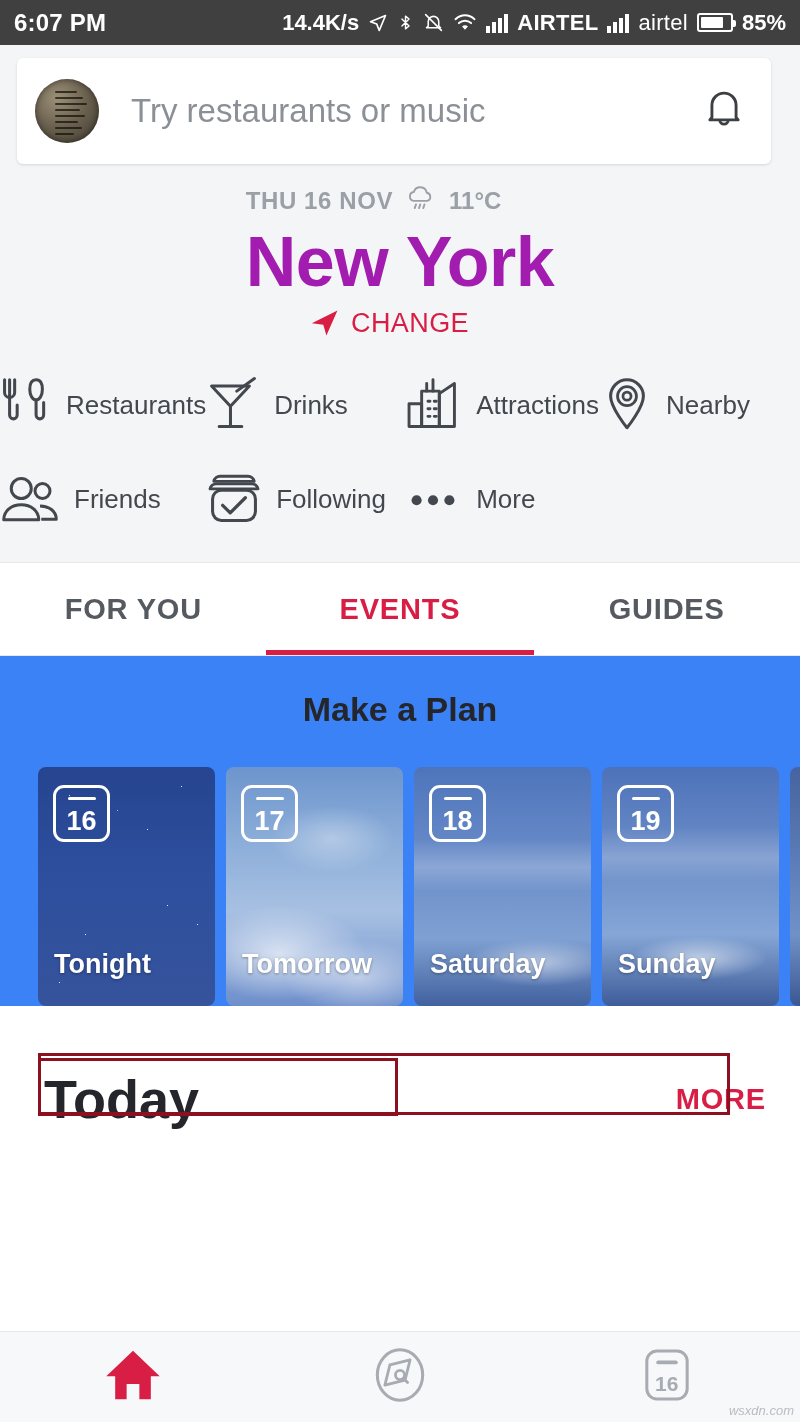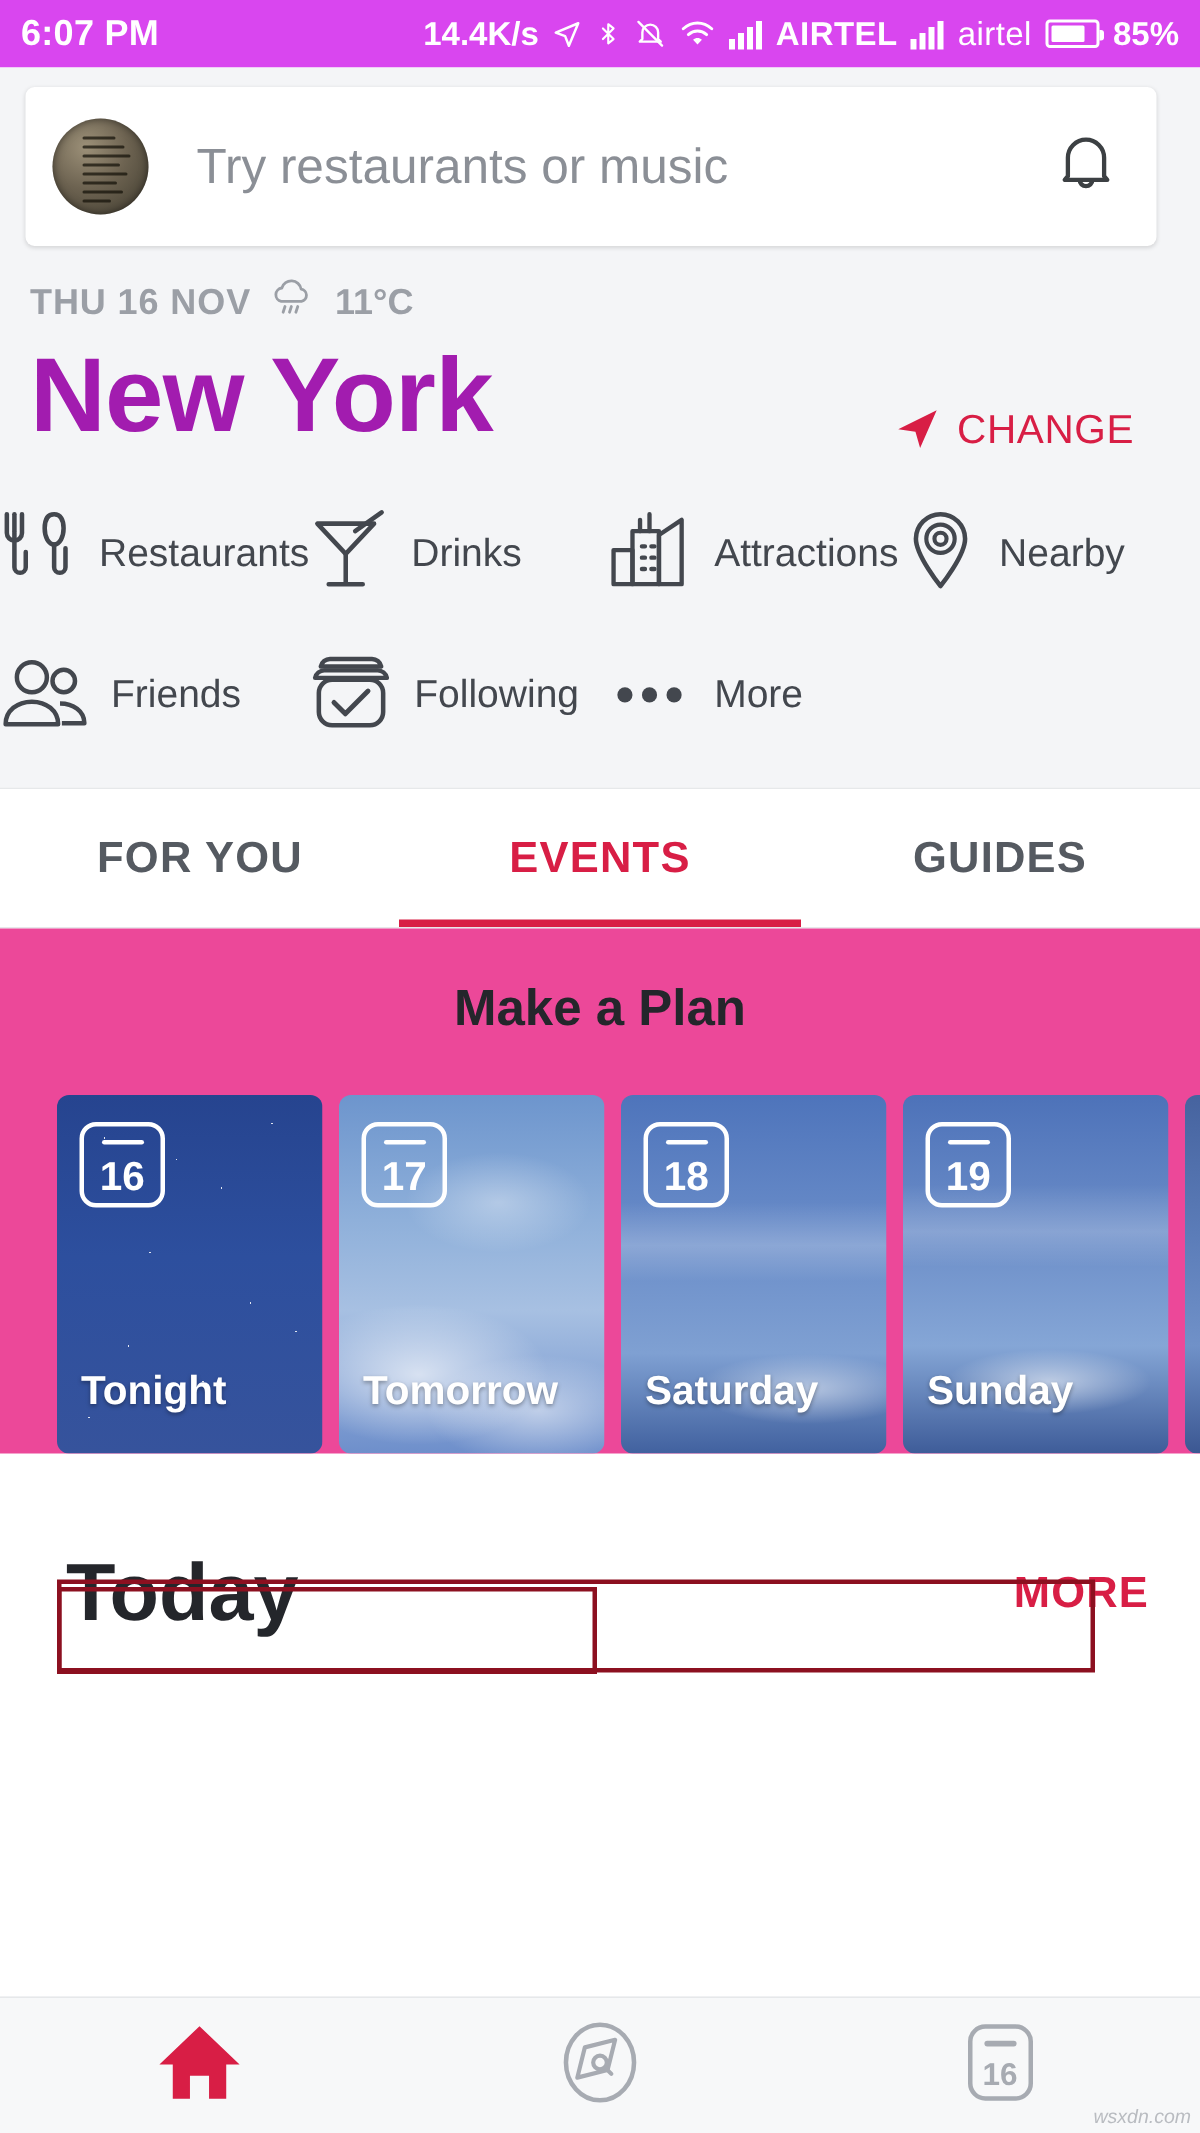--- a/index.html
+++ b/index.html
@@ -7,21 +7,21 @@
   body {
     font-family:"Liberation Sans", sans-serif;
     background:#ffffff;
     overflow:hidden;
     position:relative;
   }
 
   
   .statusbar{
     height:45px; width:800px;
-    background:#d946ef;
+    background:#404040;
     display:flex; align-items:center;
     padding:0 14px;
     color:#ffffff;
   }
   .sb-time{ font-size:24px; font-weight:bold; letter-spacing:.2px; }
   .sb-right{ margin-left:auto; display:flex; align-items:center; gap:9px; }
   .sb-speed{ font-size:22px; font-weight:bold; }
   .sb-carrier{ font-size:22px; font-weight:bold; letter-spacing:.3px; }
   .sb-carrier2{ font-size:22px; font-weight:normal; letter-spacing:.3px; }
   .sb-batt{ font-size:22px; font-weight:bold; }
@@ -81,21 +81,21 @@
     font-size:33px; color:#3c4043;
     background:transparent;
     margin-left:32px;
   }
   .search-input::placeholder{ color:#8b8f96; }
   .bell{ flex:0 0 46px; margin-left:10px; }
 
   
   .locrow{
     padding:20px 20px 0 20px;
-    display:flex; align-items:flex-end;
+    display:flex; align-items:center;flex-direction:column;
   }
   .locleft{ flex:1; }
   .metaline{ display:flex; align-items:center; gap:11px; }
   .date{
     font-size:24px; font-weight:bold; color:#9b9fa6;
     letter-spacing:.6px;
   }
   .temp{ font-size:24px; font-weight:bold; color:#9b9fa6; }
   .cityname{
     font-size:70px; font-weight:bold; color:#a21caf;
@@ -137,21 +137,21 @@
     position:relative; cursor:pointer;
   }
   .tab.active{ color:#d81e45; }
   .tab.active:after{
     content:""; position:absolute; bottom:0; left:50%;
     transform:translateX(-50%);
     width:268px; height:5px; background:#d81e45;
   }
 
   
-  .planwrap{ background:#ec4899; padding-top:34px; }
+  .planwrap{ background:#3b82f6; padding-top:34px; }
   .plantitle{
     text-align:center; font-size:34px; font-weight:bold; color:#24262b;
   }
   .cards{
     display:flex; gap:11px; margin-top:38px;
     padding-left:38px; overflow:hidden;
   }
   .card{
     flex:0 0 177px; height:239px; border-radius:8px;
     position:relative; overflow:hidden; cursor:pointer;

